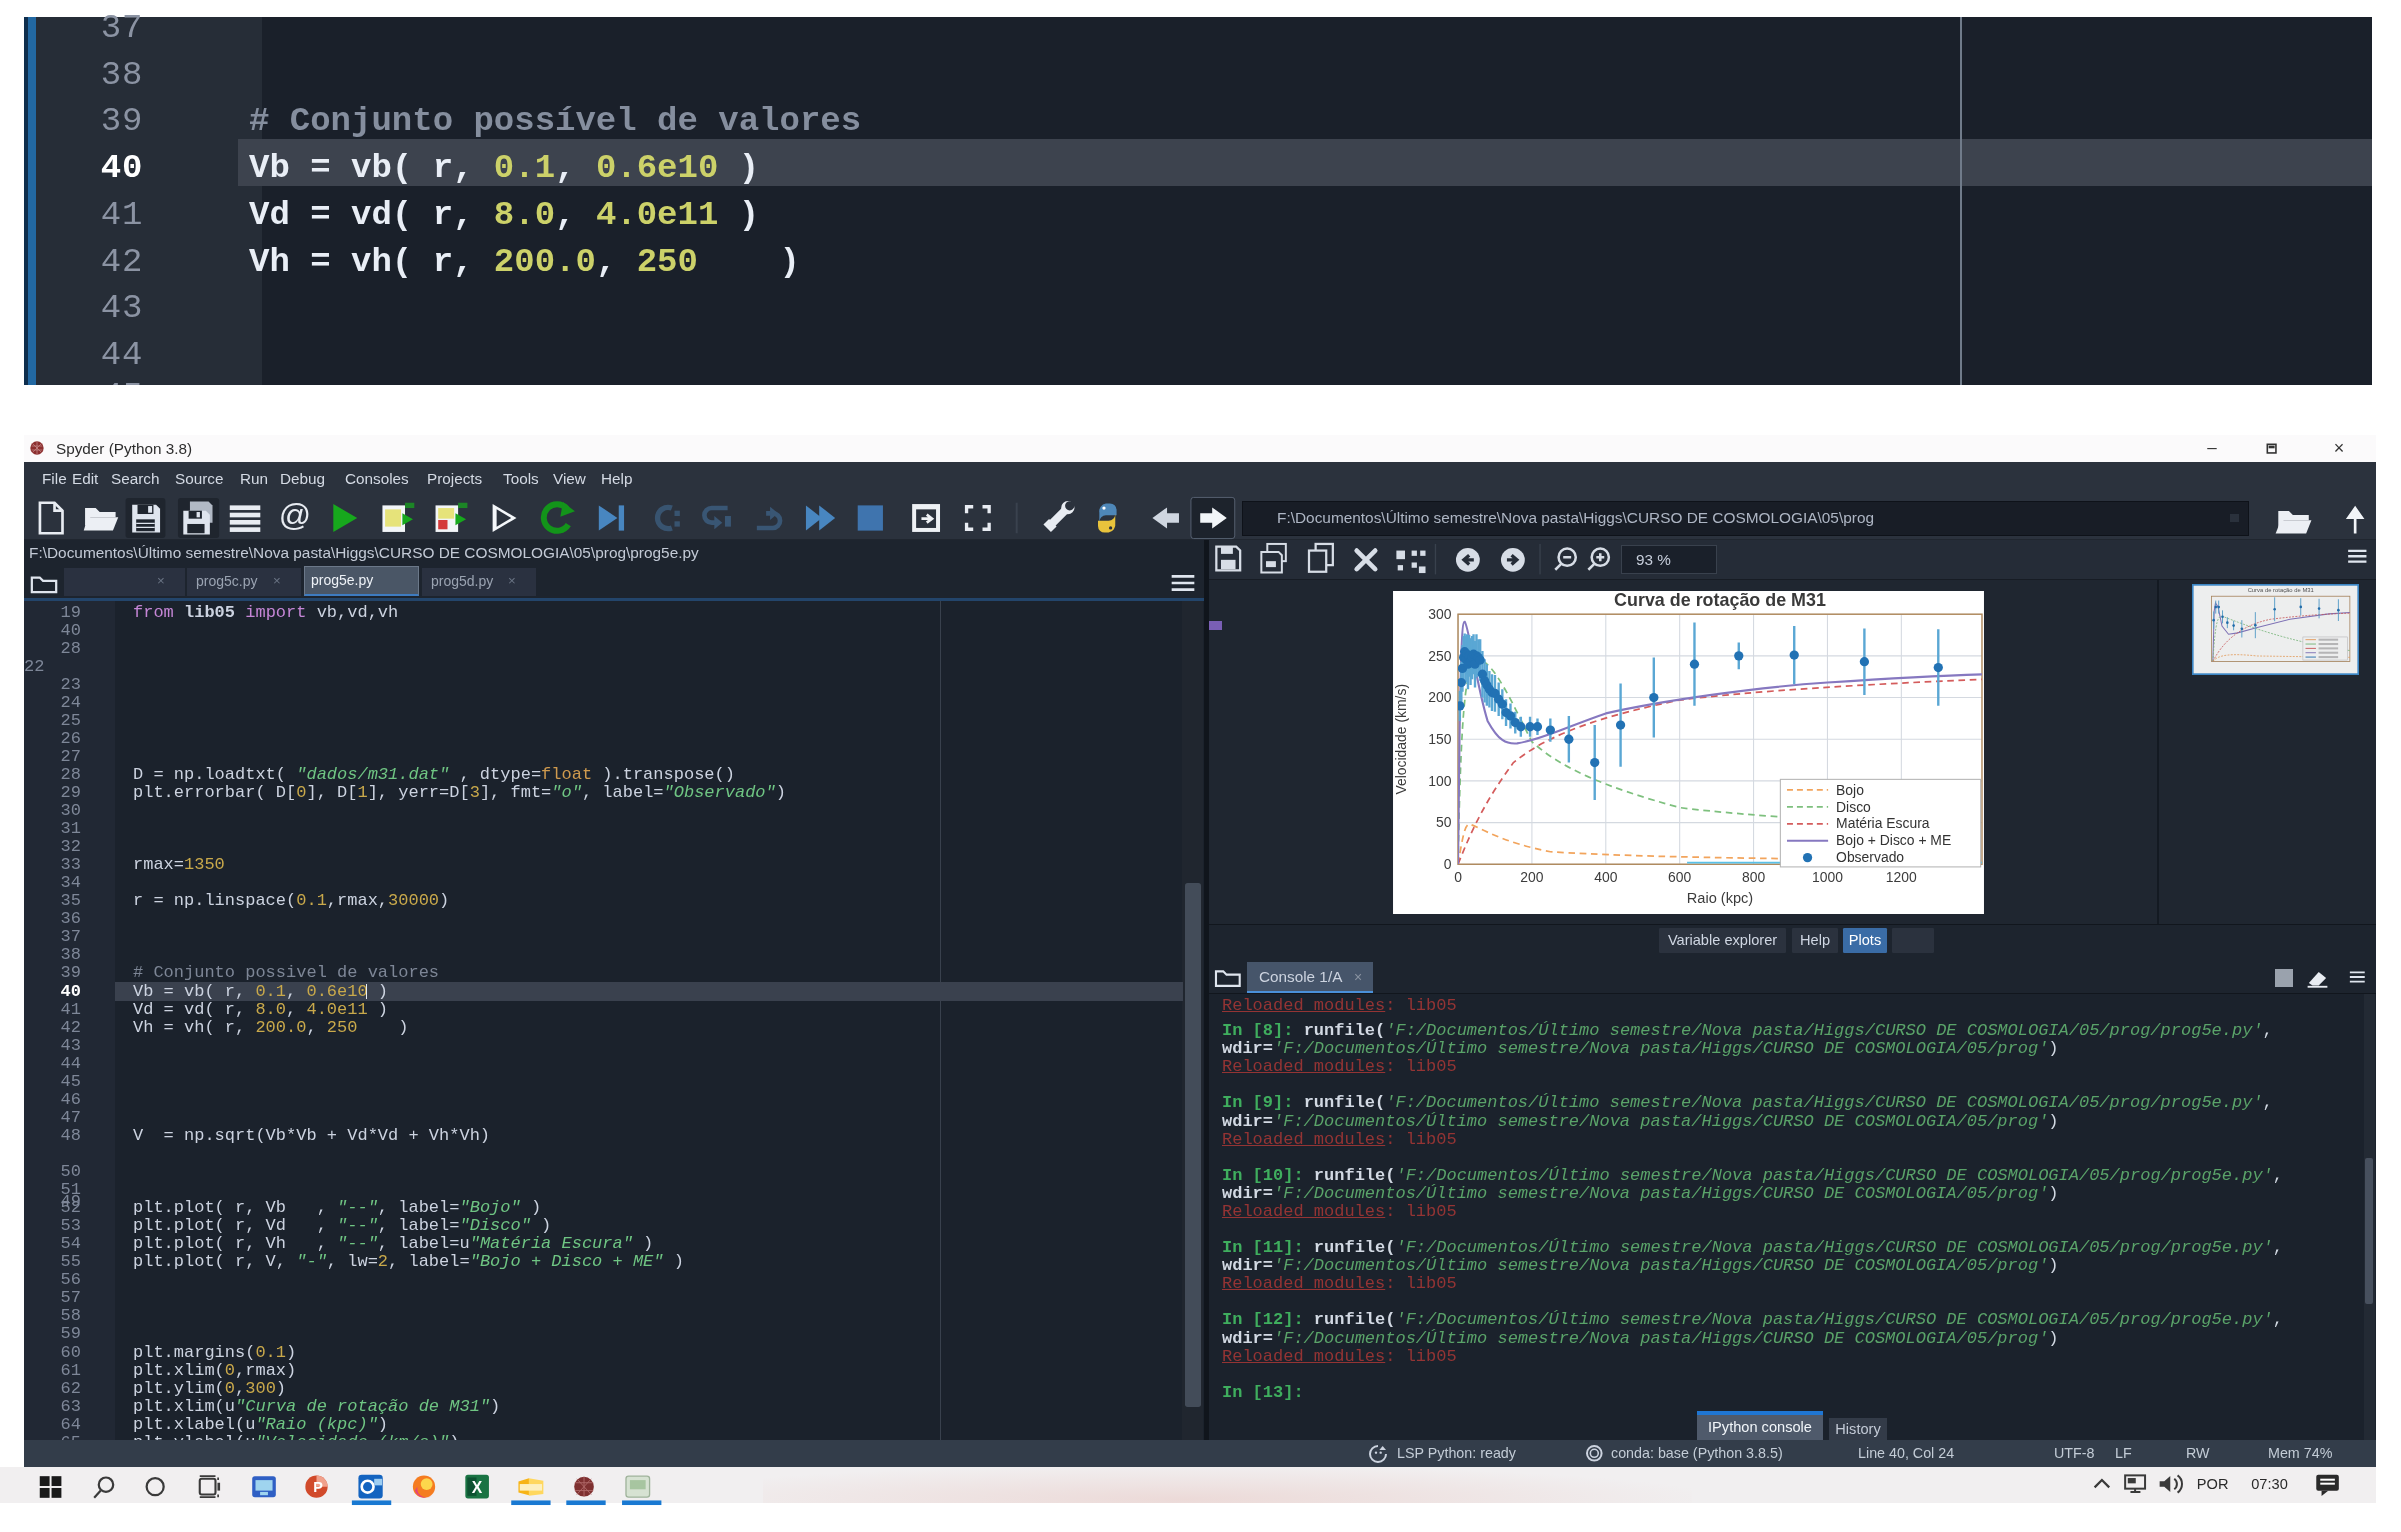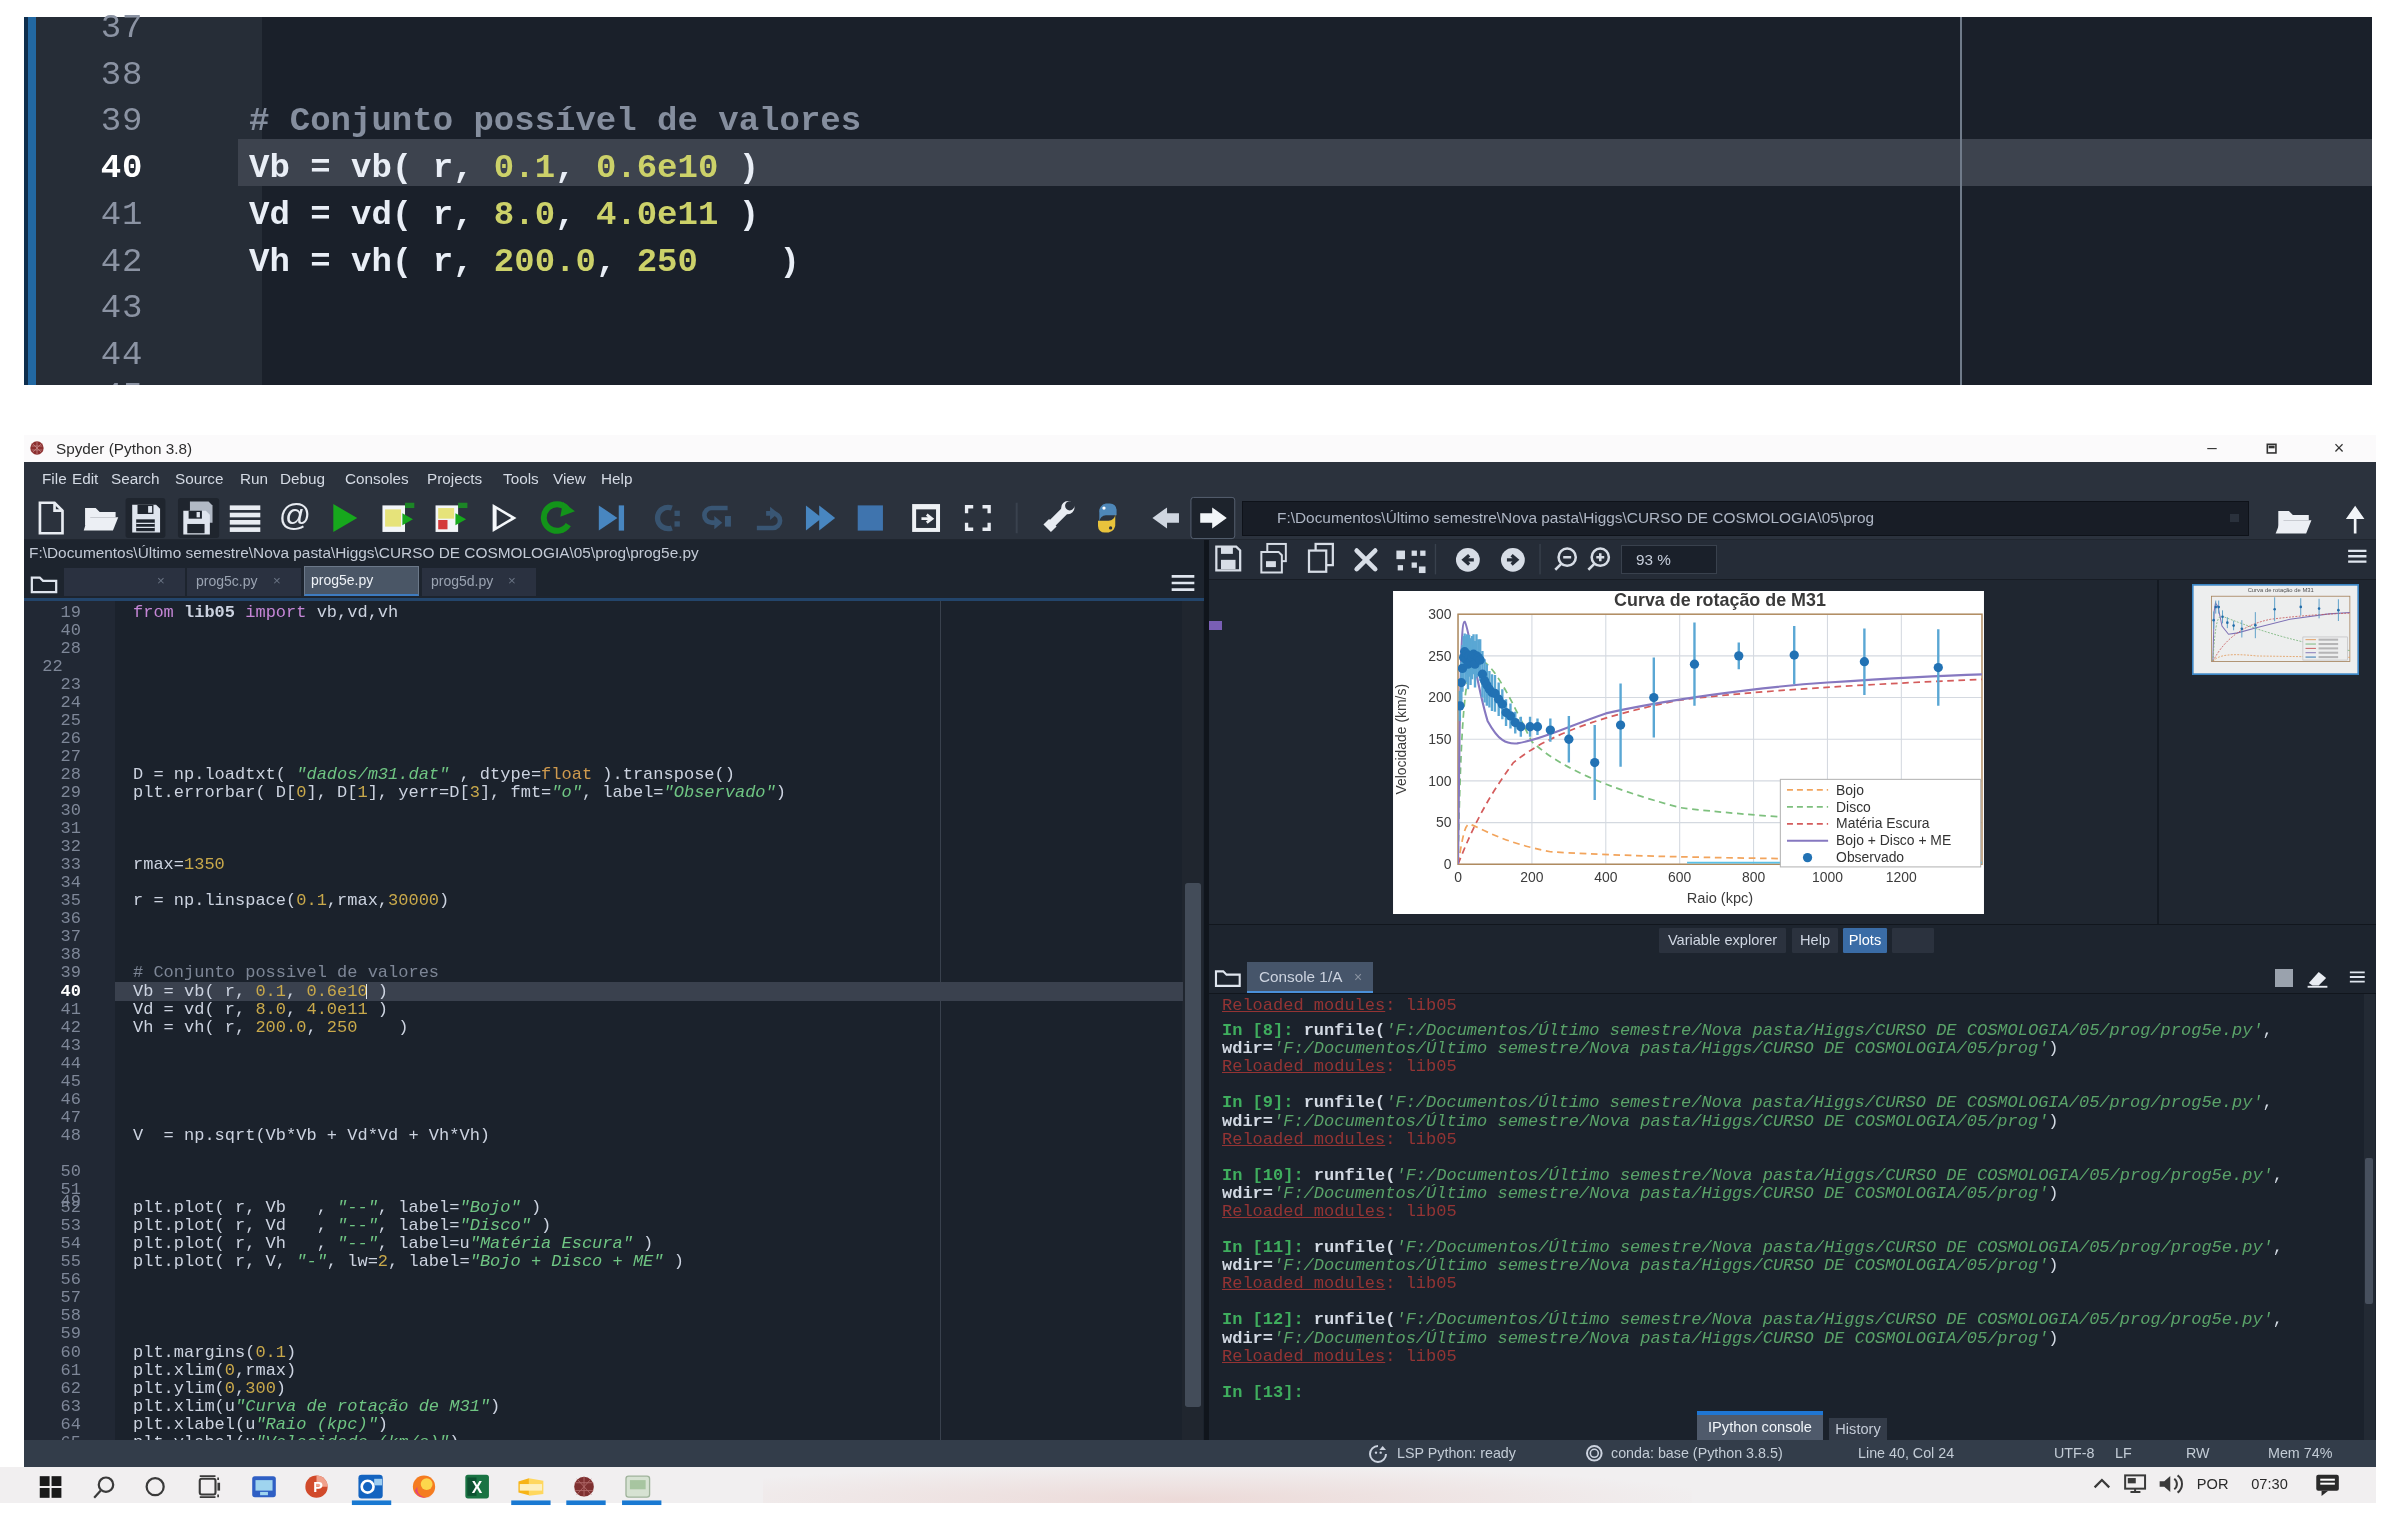--- a/index.html
+++ b/index.html
@@ -185,21 +185,21 @@
 <div class="abs" style="left:24px;top:601px;width:1180px;height:839px;background:#1b222c;overflow:hidden;"></div>
 <div class="abs" style="left:24px;top:601px;width:91px;height:839px;background:#212834;"></div>
 <div class="abs" style="left:940px;top:601px;width:1.3px;height:839px;background:#39414d;"></div>
 <div class="abs" style="left:1182px;top:601px;width:21px;height:839px;background:#20262f;"></div>
 <div class="abs" style="left:1185px;top:883px;width:16px;height:524px;background:#434c59;border-radius:2.7px;"></div>
 <div class="abs" style="left:115px;top:982px;width:1068px;height:18.6px;background:#3a414e;"></div>
 <div class="abs mono" style="left:24px;top:604px;width:57px;height:18px;font-size:17px;line-height:18px;text-align:right;color:#7e8798;">19</div>
 <div class="abs mono" style="left:133px;top:604px;height:18px;font-size:17px;line-height:18px;"><span style="color:#c586d6;">from</span><span style="color:#ccd3e0;"> </span><span style="color:#ccd3e0;font-weight:bold;">lib05</span><span style="color:#ccd3e0;"> </span><span style="color:#c586d6;">import</span><span style="color:#ccd3e0;"> vb,vd,vh</span></div>
 <div class="abs mono" style="left:24px;top:622px;width:57px;height:18px;font-size:17px;line-height:18px;text-align:right;color:#7e8798;">40</div>
 <div class="abs mono" style="left:24px;top:640px;width:57px;height:18px;font-size:17px;line-height:18px;text-align:right;color:#7e8798;">28</div>
-<div class="abs mono" style="left:24px;top:658px;width:57px;height:18px;font-size:17px;line-height:18px;text-align:center;color:#7e8798;">22</div>
+<div class="abs mono" style="left:24px;top:658px;width:57px;height:18px;font-size:17px;line-height:18px;text-align:left;color:#7e8798;">22</div>
 <div class="abs mono" style="left:24px;top:676px;width:57px;height:18px;font-size:17px;line-height:18px;text-align:right;color:#7e8798;">23</div>
 <div class="abs mono" style="left:24px;top:694px;width:57px;height:18px;font-size:17px;line-height:18px;text-align:right;color:#7e8798;">24</div>
 <div class="abs mono" style="left:24px;top:712px;width:57px;height:18px;font-size:17px;line-height:18px;text-align:right;color:#7e8798;">25</div>
 <div class="abs mono" style="left:24px;top:730px;width:57px;height:18px;font-size:17px;line-height:18px;text-align:right;color:#7e8798;">26</div>
 <div class="abs mono" style="left:24px;top:748px;width:57px;height:18px;font-size:17px;line-height:18px;text-align:right;color:#7e8798;">27</div>
 <div class="abs mono" style="left:24px;top:766px;width:57px;height:18px;font-size:17px;line-height:18px;text-align:right;color:#7e8798;">28</div>
 <div class="abs mono" style="left:133px;top:766px;height:18px;font-size:17px;line-height:18px;"><span style="color:#ccd3e0;">D = np.loadtxt( </span><span style="color:#6fc583;font-style:italic;">"dados/m31.dat"</span><span style="color:#ccd3e0;"> , dtype=</span><span style="color:#cf9a4e;">float</span><span style="color:#ccd3e0;"> ).transpose()</span></div>
 <div class="abs mono" style="left:24px;top:784px;width:57px;height:18px;font-size:17px;line-height:18px;text-align:right;color:#7e8798;">29</div>
 <div class="abs mono" style="left:133px;top:784px;height:18px;font-size:17px;line-height:18px;"><span style="color:#ccd3e0;">plt.errorbar( D[</span><span style="color:#c9a94b;">0</span><span style="color:#ccd3e0;">], D[</span><span style="color:#c9a94b;">1</span><span style="color:#ccd3e0;">], yerr=D[</span><span style="color:#c9a94b;">3</span><span style="color:#ccd3e0;">], fmt=</span><span style="color:#6fc583;font-style:italic;">"o"</span><span style="color:#ccd3e0;">, label=</span><span style="color:#6fc583;font-style:italic;">"Observado"</span><span style="color:#ccd3e0;">)</span></div>
 <div class="abs mono" style="left:24px;top:802px;width:57px;height:18px;font-size:17px;line-height:18px;text-align:right;color:#7e8798;">30</div>

